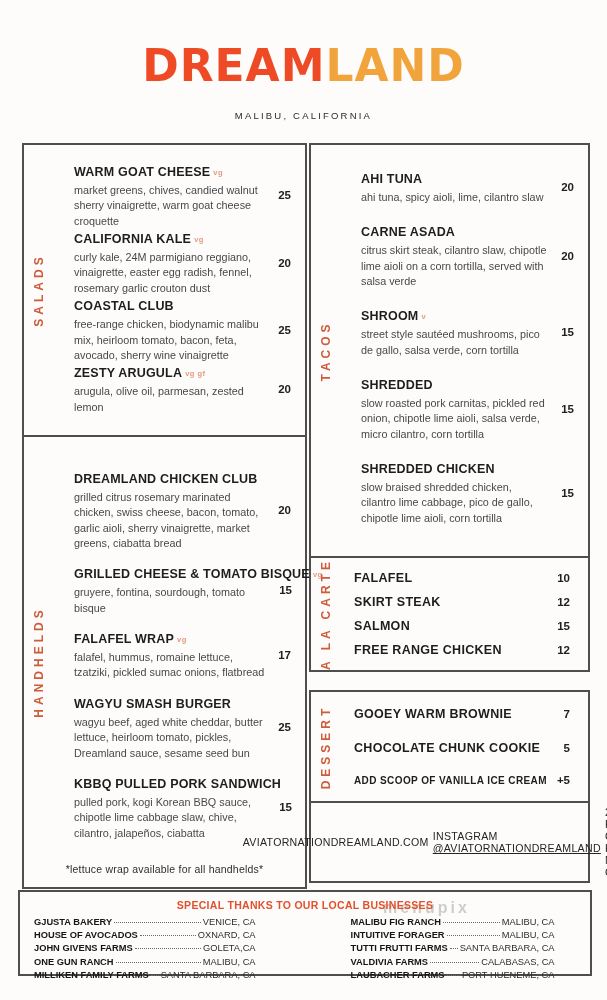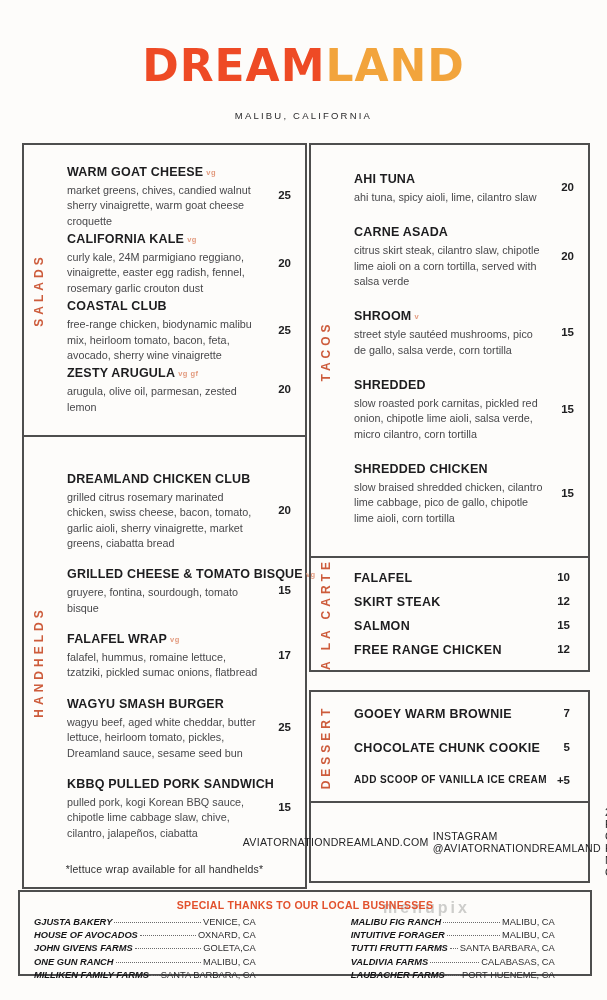--- a/index.html
+++ b/index.html
@@ -30,48 +30,48 @@
 
   
   .items{position:absolute;left:0;top:0;right:0;bottom:0;display:flex;flex-direction:column;
          justify-content:space-between;box-sizing:border-box;}
   #box-salads .items   {padding:17px 14px 20px 43px;}
   #box-tacos .items    {padding:24px 14px 30px 43px;}
   #box-handhelds .items{padding:32px 14px 46px 43px;}
   #box-alacarte .items {padding:13px 18px 13px 43px;}
   #box-dessert .items  {padding:15px 18px 15px 43px;}
 
-  .mi{display:flex;align-items:center;justify-content:space-between;}
+  .mi{display:flex;align-items:center;justify-content:space-between;margin-left:7px;}
   .mi-text{max-width:192px;}
   .mi-title{font-size:12.5px;font-weight:bold;color:#1d1d1f;letter-spacing:.2px;white-space:nowrap;}
   .mi-tag{font-size:7.5px;color:#e39b7f;font-weight:bold;letter-spacing:.5px;margin-left:3px;vertical-align:1px;}
   .mi-desc{font-size:10.8px;color:#48484b;line-height:1.42;margin-top:3px;}
   .mi-price{font-size:11.5px;font-weight:bold;color:#202022;width:26px;text-align:right;flex-shrink:0;}
 
-  .row{display:flex;justify-content:space-between;align-items:flex-start;}
+  .row{display:flex;justify-content:space-between;align-items:center;}
   .row-title{font-size:12.5px;font-weight:bold;color:#1d1d1f;letter-spacing:.3px;white-space:nowrap;}
   .row-price{font-size:11.5px;font-weight:bold;color:#202022;}
   #box-dessert .row:last-child .row-title{font-size:10px;letter-spacing:.4px;}
 
   .note{position:absolute;left:0;right:0;bottom:12px;text-align:center;
         font-size:10.5px;color:#2e2e30;letter-spacing:.2px;}
 
   
   .contact{position:absolute;left:0;top:0;right:0;bottom:0;display:flex;flex-direction:row;
            justify-content:center;align-items:center;gap:4px;
            font-size:10.6px;color:#242426;letter-spacing:.3px;}
-  .contact .handle{text-align:center;}
+  .contact .handle{text-decoration:underline;text-align:center;}
 
   
   .footer-heading{margin:7px 0 6px;text-align:center;font-size:10.5px;font-weight:bold;
                   color:#e2512d;letter-spacing:.3px;position:relative;z-index:1;}
   .thanks{display:flex;gap:95px;padding:0 98px 0 14px;position:relative;z-index:1;}
   .tcol{flex:1;display:flex;flex-direction:column;gap:2.5px;}
   .trow{display:flex;align-items:baseline;font-size:9.3px;line-height:1.15;}
-  .tname{font-weight:bold;color:#161618;white-space:nowrap;font-style:italic;}
+  .tname{font-weight:bold;color:#161618;white-space:nowrap;}
   .leader{flex:1;border-bottom:1.3px dotted #6b6b6b;margin:0 2px;transform:translateY(-2px);min-width:8px;}
   .tcity{color:#2c2c2e;white-space:nowrap;}
 
   .watermark{position:absolute;left:383px;top:899px;font-size:16px;font-weight:bold;
              color:#cdcdcb;letter-spacing:3px;z-index:0;}
 </style>
 </head>
 <body>
 
 <div class="page">

